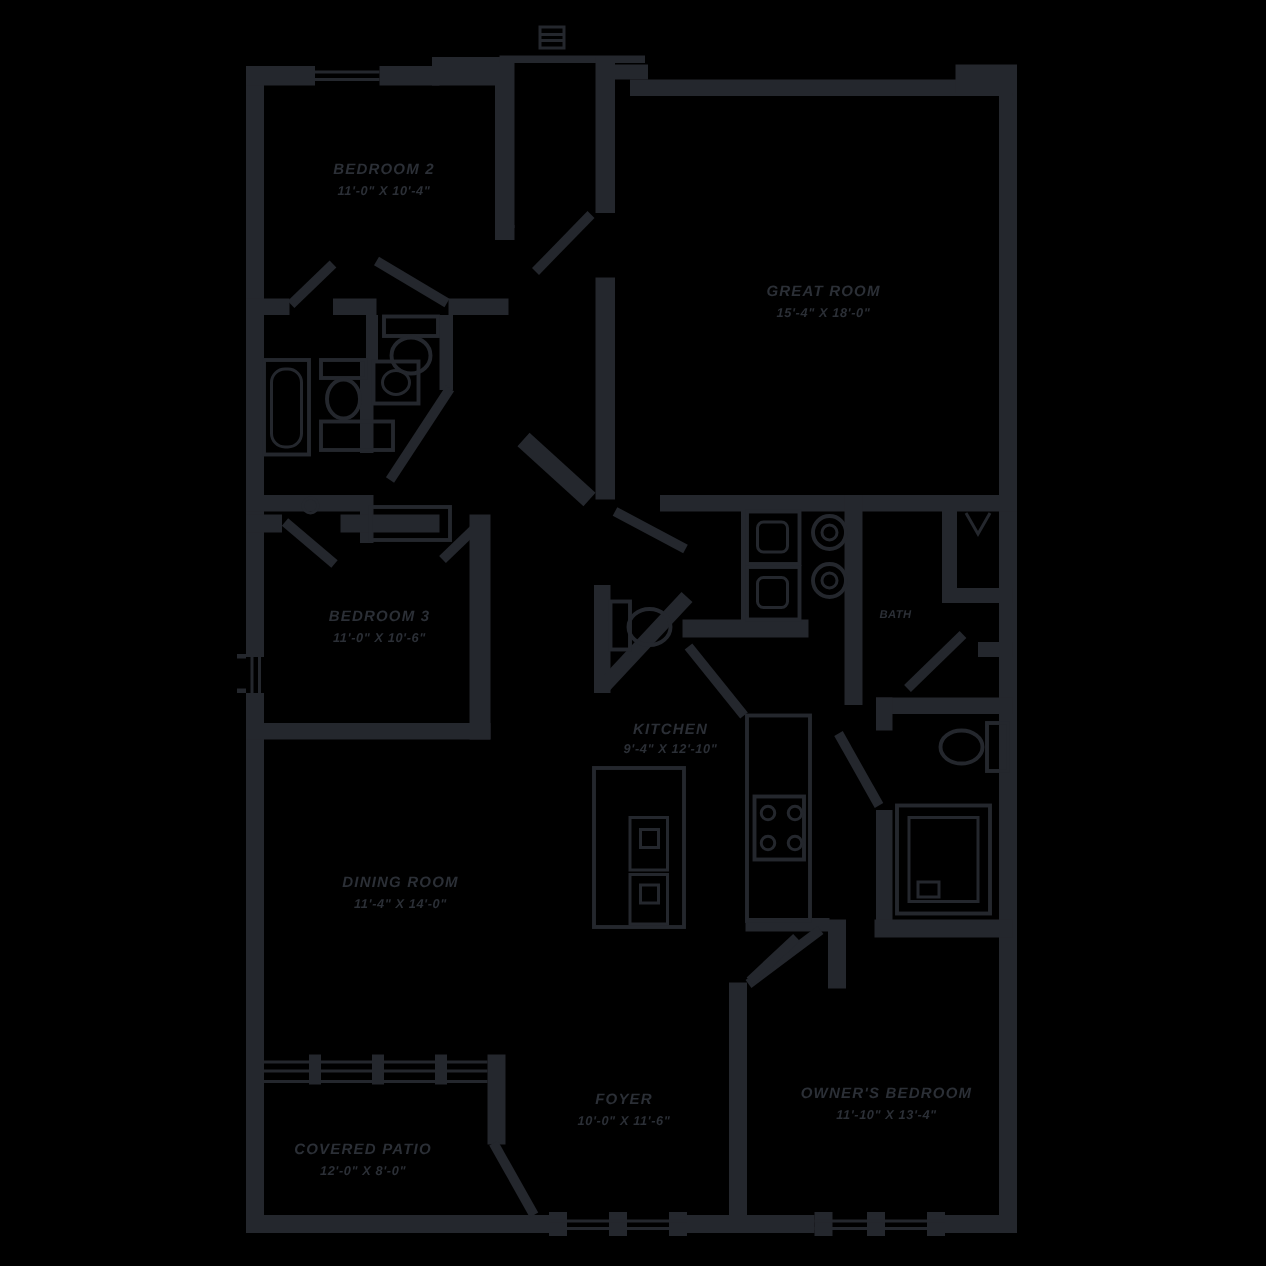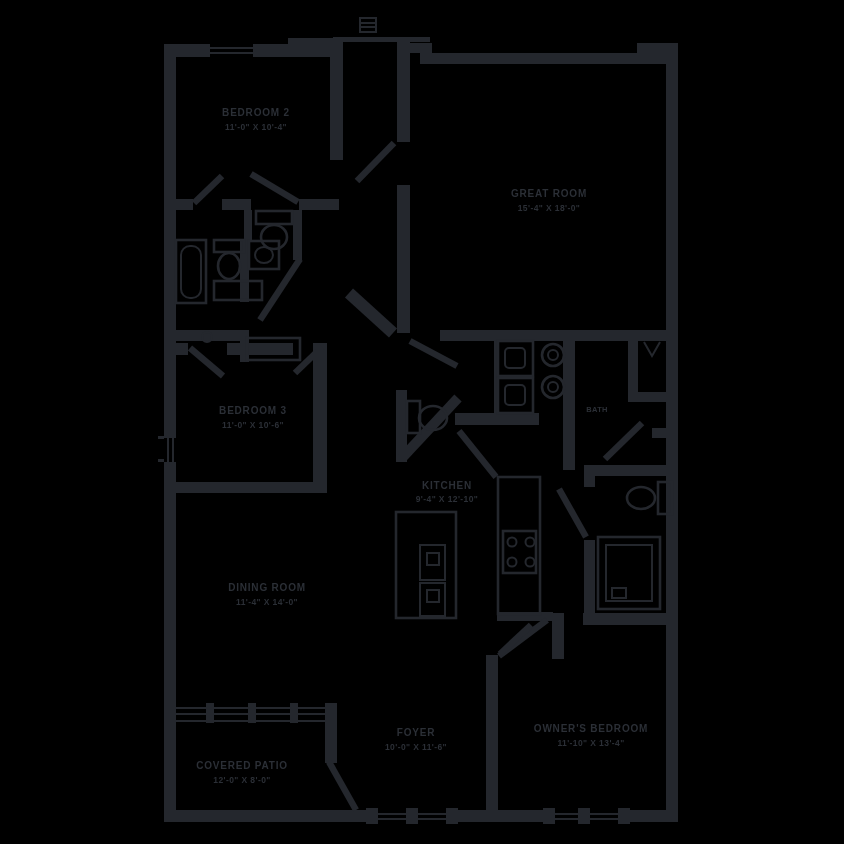--- a/index.html
+++ b/index.html
@@ -1,16 +1,16 @@
 <!DOCTYPE html>
 <html><head>
 <meta charset="utf-8">
 <style>
   html,body{margin:0;padding:0;background:#000;width:844px;height:844px;overflow:hidden;}
-  #plan-wrap{position:relative;width:844px;height:844px;background:#000;}
+  #plan-wrap{position:relative;width:844px;height:844px;background:#000;font-style:italic;}
   svg{display:block;}
   .wall{fill:#24272d;}
   .thin{fill:#24272d;}
   .leaf{stroke:#24272d;stroke-width:6.5;fill:none;}
   .fix{stroke:#24272d;stroke-width:2.6;fill:none;}
   .fix-thin{stroke:#24272d;stroke-width:2;fill:none;}
   text{font-family:"Liberation Sans", sans-serif;font-weight:bold;text-anchor:middle;
        fill:#2b2f36;letter-spacing:0.8px;}
   .room{font-size:10px;}
   .dims{font-size:8.5px;letter-spacing:0.4px;}

